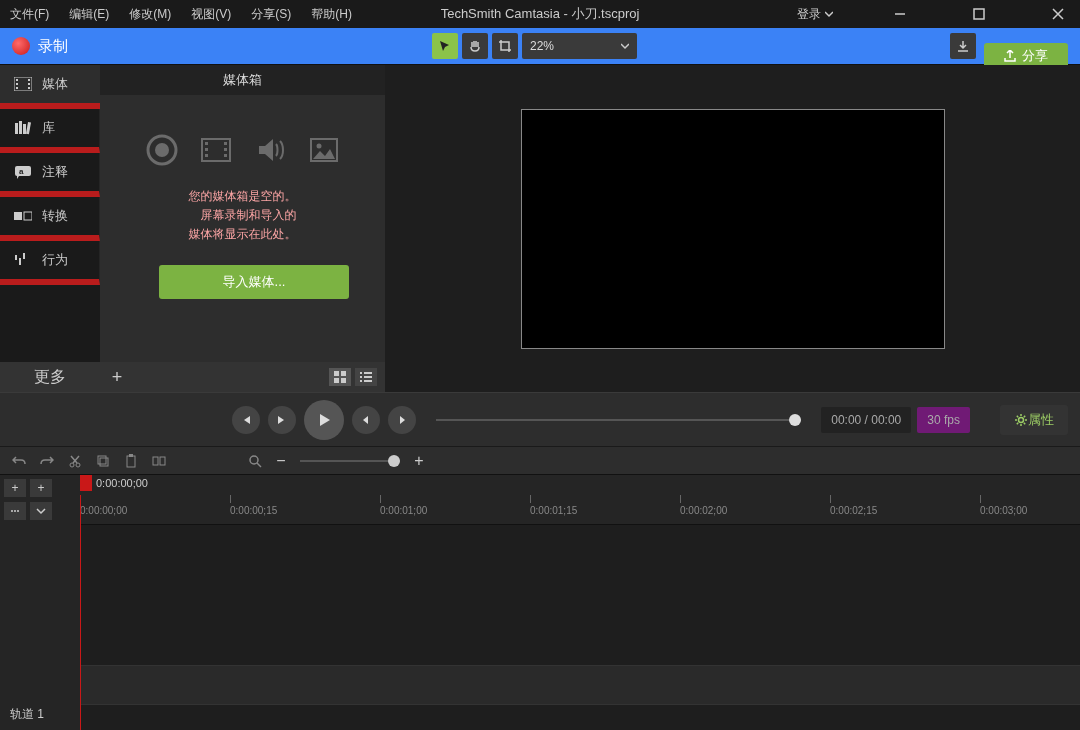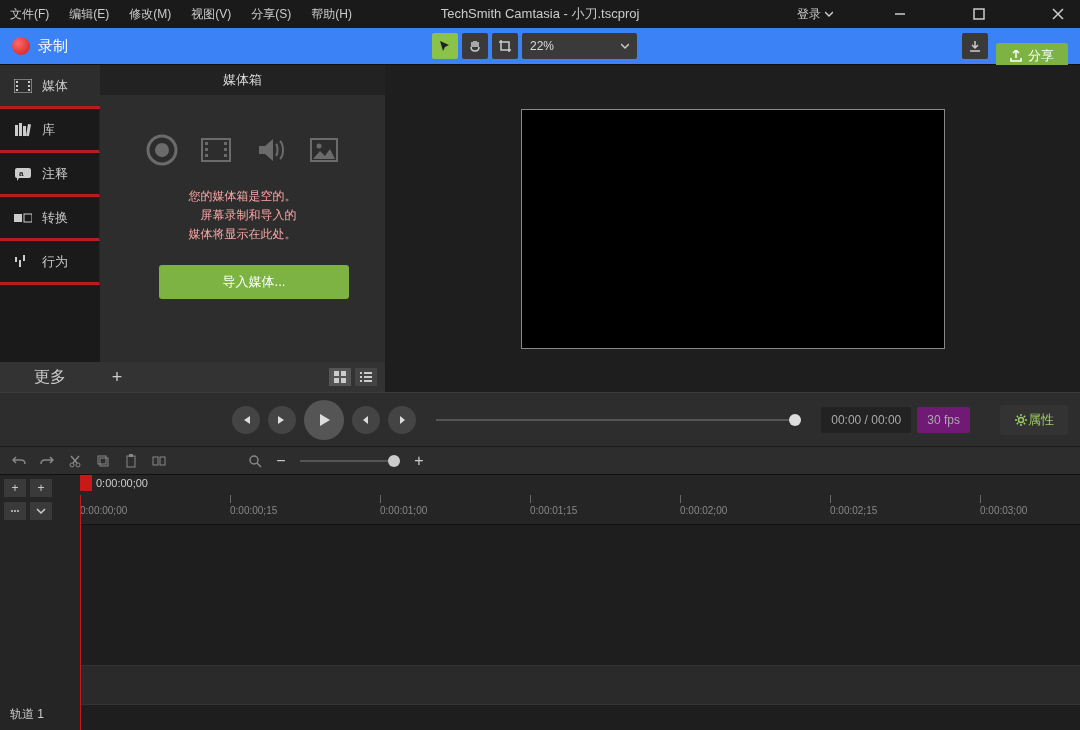--- a/index.html
+++ b/index.html
@@ -18,26 +18,26 @@
 .toolbar { height:36px; background:#3b82f6; display:flex; align-items:center; padding:0 12px; gap:10px; }
 .rec-btn { display:flex; align-items:center; gap:8px; cursor:pointer; }
 .rec-dot { width:18px; height:18px; border-radius:50%; background:radial-gradient(circle at 35% 35%,#ff6b6b,#c91818); }
 .rec-label { color:#fff; font-size:15px; }
 .tool-center { position:absolute; left:432px; display:flex; align-items:center; gap:4px; }
 .icon-btn { width:26px; height:26px; display:flex; align-items:center; justify-content:center; background:#3a3a3a; cursor:pointer; color:#ddd; border-radius:2px; }
 .icon-btn.active { background:#8bc34a; color:#222; }
 .zoom-select { width:115px; height:26px; background:#3a3a3a; color:#ddd; display:flex; align-items:center; padding:0 8px; font-size:12px; justify-content:space-between; cursor:pointer; border-radius:2px; }
 .tool-right { margin-left:auto; display:flex; align-items:center; gap:8px; }
 .dl-btn { width:26px; height:26px; background:#3a3a3a; display:flex; align-items:center; justify-content:center; cursor:pointer; border-radius:2px; color:#ccc; }
-.share-btn { height:26px; background:#7cb342; color:#fff; display:flex; align-items:center; gap:6px; padding:0 14px; border-radius:3px; cursor:pointer; font-size:13px;margin-top:19px; }
+.share-btn { height:26px; background:#7cb342; color:#fff; display:flex; align-items:center; gap:6px; padding:0 20px; border-radius:3px; cursor:pointer; font-size:13px;margin-top:19px; }
 
 
 .main { height:328px; display:flex; background:#1e1e1e; border-top:1px solid #111; }
 .sidebar { width:100px; background:#1a1a1a; display:flex; flex-direction:column; }
-.side-tab { height:44px; display:flex; align-items:center; gap:10px; padding-left:14px; color:#ccc; font-size:13px; cursor:pointer; border-bottom:3px solid #b91c1c; border-right:1px solid #252525; }
+.side-tab { height:44px; display:flex; align-items:center; gap:10px; padding-left:14px; color:#ccc; font-size:13px; cursor:pointer; border-bottom:6px solid #b91c1c; border-right:1px solid #252525; }
 .side-tab.active { background:#2d2d2d; border-right:none; }
 .side-more { margin-top:auto; height:30px; background:#333; color:#ccc; display:flex; align-items:center; justify-content:center; font-size:16px; cursor:pointer; }
 
 .mediabin { width:285px; background:#2d2d2d; display:flex; flex-direction:column; }
 .mediabin-hdr { height:30px; background:#222; color:#ddd; display:flex; align-items:center; justify-content:center; font-size:13px; }
 .mediabin-body { flex:1; display:flex; flex-direction:column; align-items:center; padding-top:38px; }
 .media-icons { display:flex; gap:20px; color:#6b6b6b; }
 .media-icons svg { width:34px; height:34px; }
 .empty-text { color:#fca5a5; font-size:12px; text-align:right; line-height:1.6; margin-top:20px; }
 .import-btn { margin-top:20px; width:190px; height:34px; background:#7cb342; color:#fff; display:flex; align-items:center; justify-content:center; font-size:13px; border-radius:3px; cursor:pointer;margin-left:23px; }

